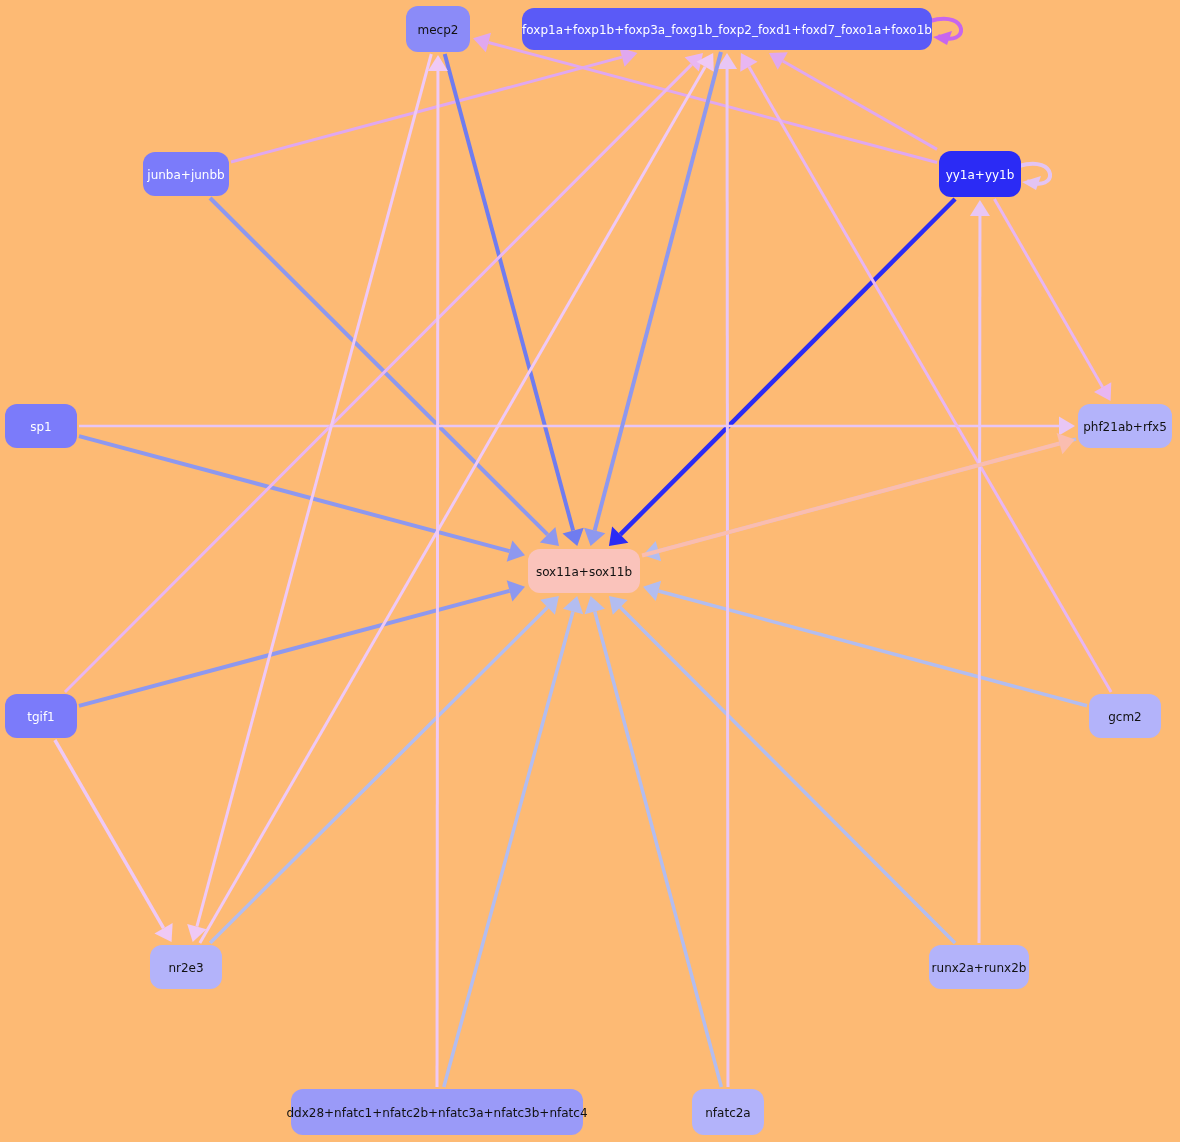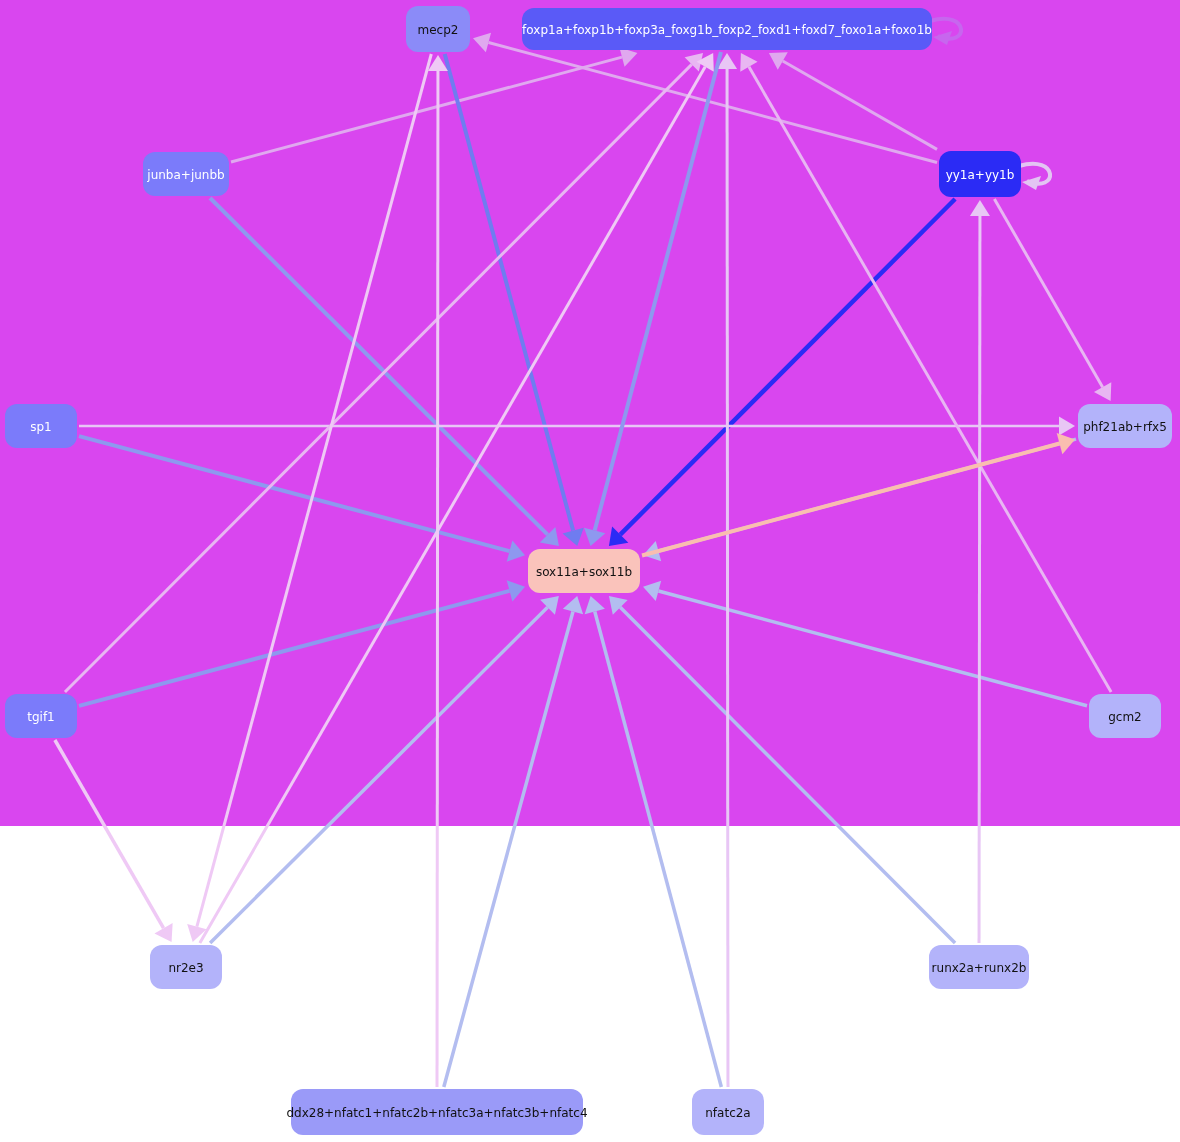--- a/index.html
+++ b/index.html
@@ -1,17 +1,17 @@
 <!DOCTYPE html>
 <html><head>
 <meta charset="utf-8">
 <style>
   html,body{margin:0;padding:0;background:#ffffff;}
   body{width:1180px;height:1142px;overflow:hidden;font-family:"DejaVu Sans",sans-serif;}
-  #graph-root{position:relative;width:1180px;height:826px;background:#d946ef;}
+  #graph-root{position:relative;width:1180px;height:1142px;background:#fdba74;}
   svg#network-canvas{position:absolute;left:0;top:0;width:1180px;height:1142px;display:block;}
   .node-rect{stroke:none;}
   .node-label{font-family:"DejaVu Sans",sans-serif;text-anchor:middle;dominant-baseline:middle;}
   .edge-path{fill:none;stroke-linecap:butt;}
 </style>
 </head>
 <body>
 
 <div id="graph-root">
   <svg id="network-canvas" viewBox="0 0 1180 1142" xmlns="http://www.w3.org/2000/svg">

